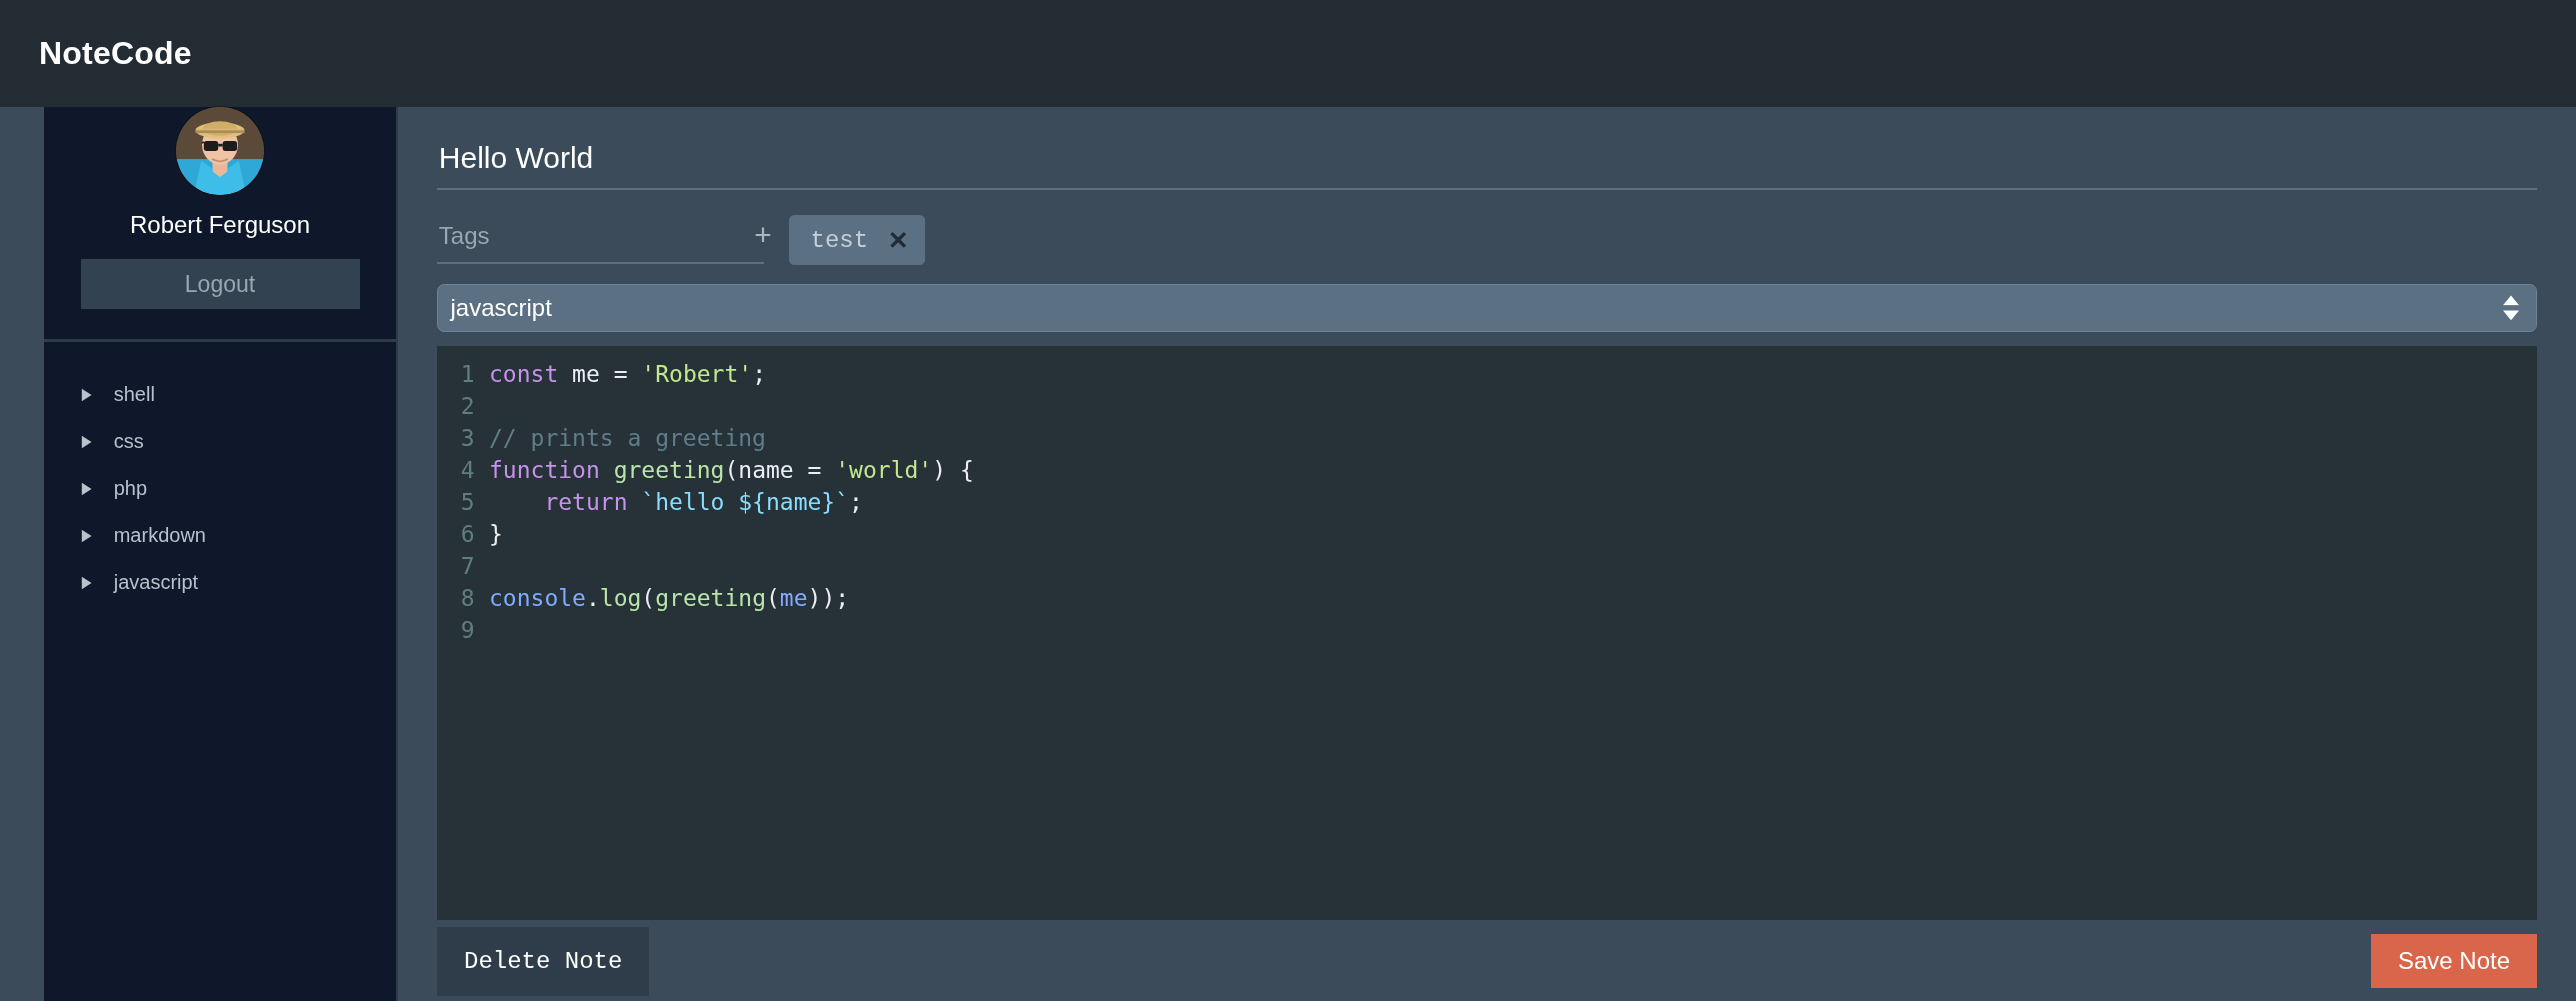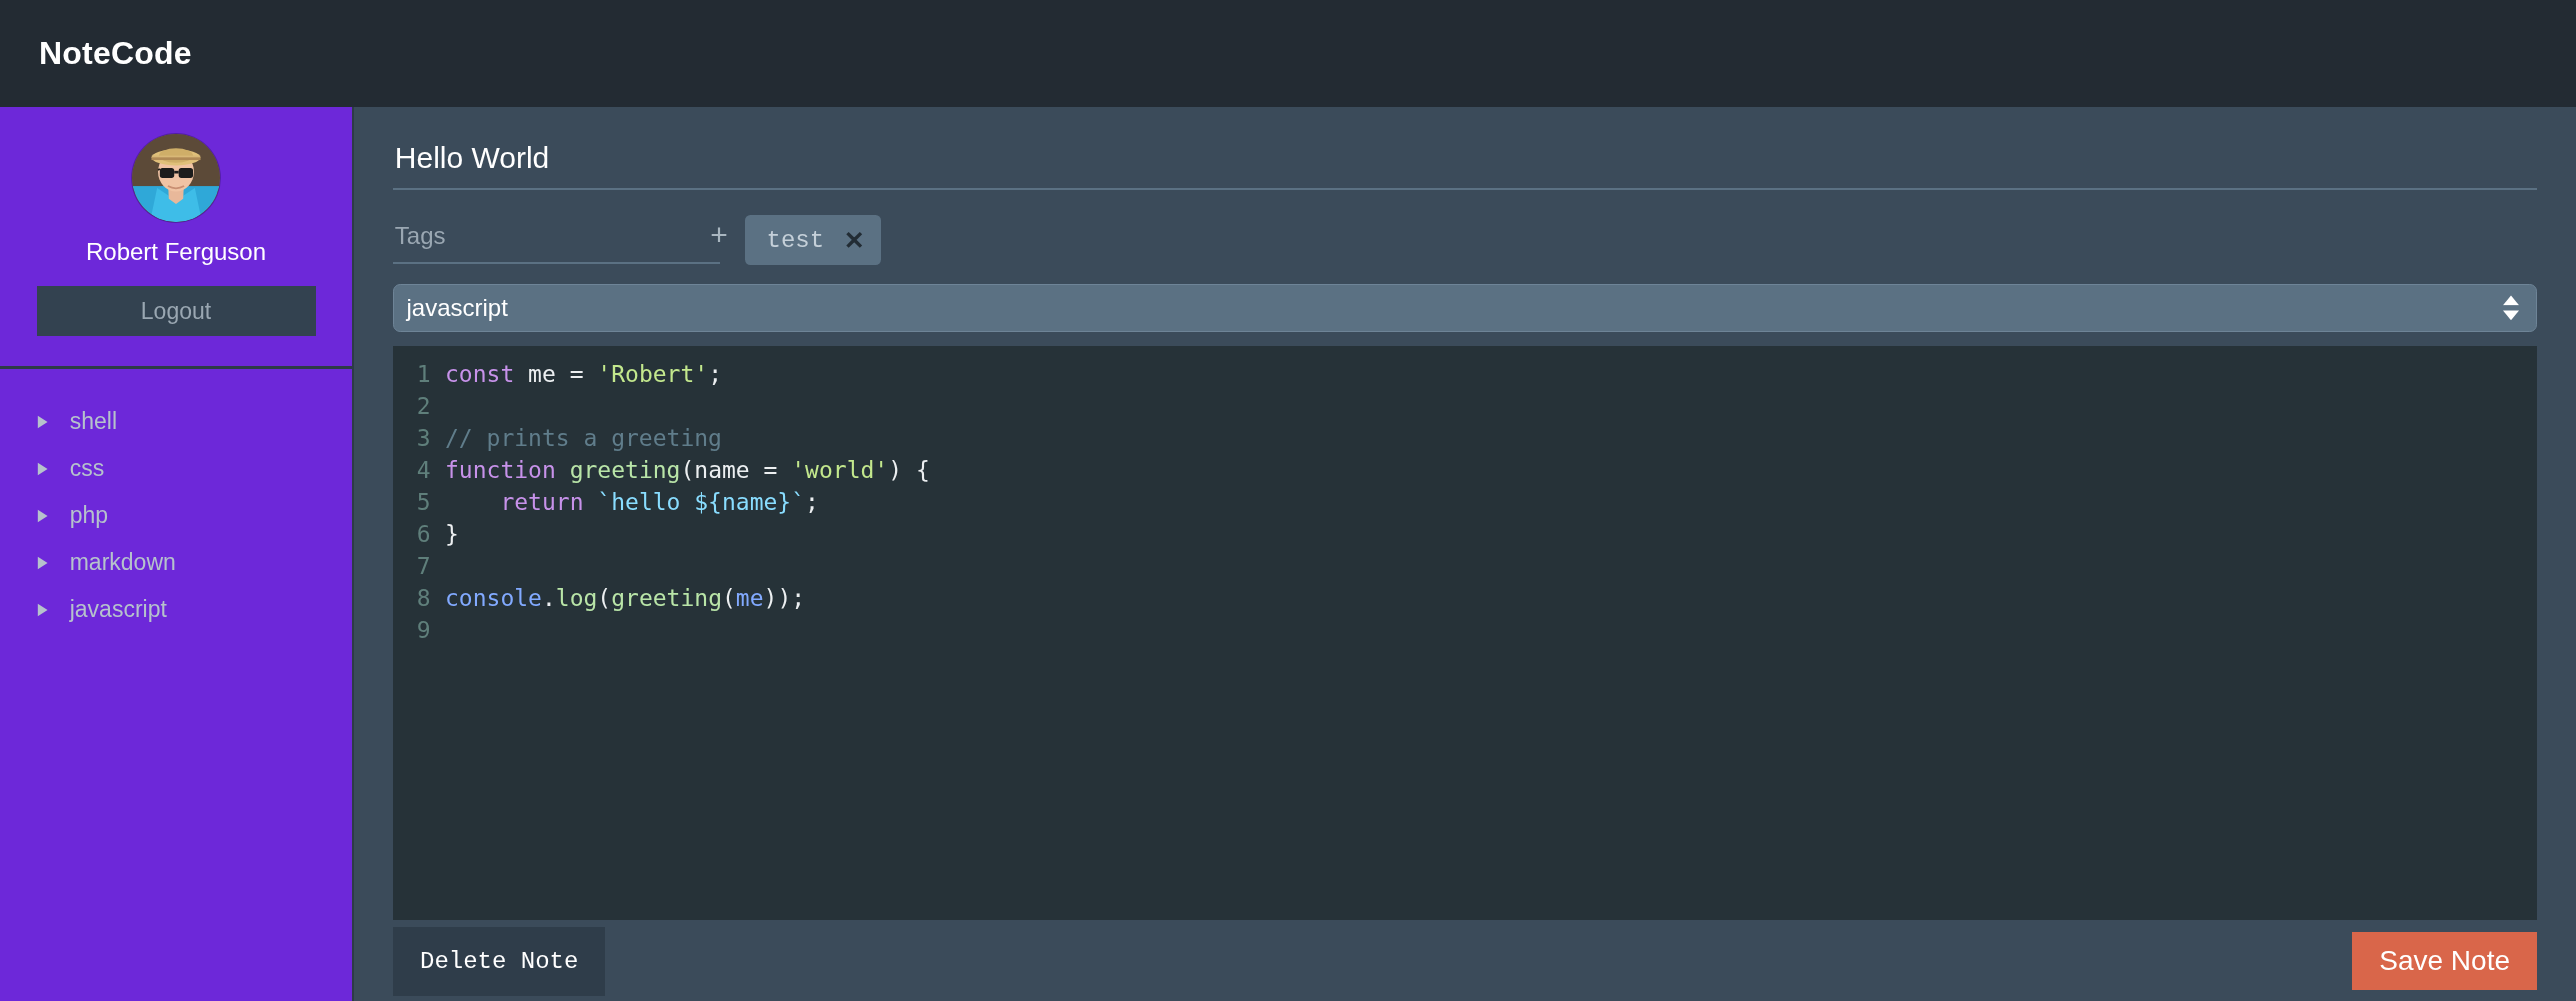--- a/index.html
+++ b/index.html
@@ -42,25 +42,25 @@
   .app-body {
     flex: 1 1 auto;
     display: flex;
     min-height: 0;
   }
 
   
   .sidebar {
     width: 354px;
     flex: 0 0 354px;
-    background: #6d28d9;
+    background: #0f172a;
     border-right: 2.7px solid #2d3b47;
     display: flex;
     flex-direction: column;
-    padding-top: 27px;
+    margin-left: 44px;
   }
 
   .avatar-wrap {
     display: flex;
     justify-content: center;
     margin-bottom: 16px;
   }
   .avatar {
     width: 88px;
     height: 88px;
@@ -117,21 +117,21 @@
   .tree-caret {
     width: 23px;
     display: flex;
     align-items: center;
     justify-content: flex-start;
     flex: 0 0 23px;
   }
   .tree-caret svg { display: block; }
   .tree-label {
     color: #b6c2cc;
-    font-size: 23px;
+    font-size: 20px;
     margin-left: 10.7px;
   }
 
   .new-note-wrap {
     padding: 19.7px 36px 0 36px;
   }
   .new-note-btn {
     display: block;
     width: 283px;
     height: 48px;
@@ -316,21 +316,21 @@
     color: #ffffff;
     font-size: 24px;
     font-family: Liberation Mono, monospace;
     padding: 21px 27px;
     cursor: pointer;
   }
   .save-btn {
     background: #d9664a;
     border: none;
     color: #ffffff;
-    font-size: 28px;
+    font-size: 24px;
     font-family: "Liberation Sans", sans-serif;
     padding: 13.4px 27px;
     cursor: pointer;
   }
 </style>
 </head>
 <body>
 
 <div class="app">
 

